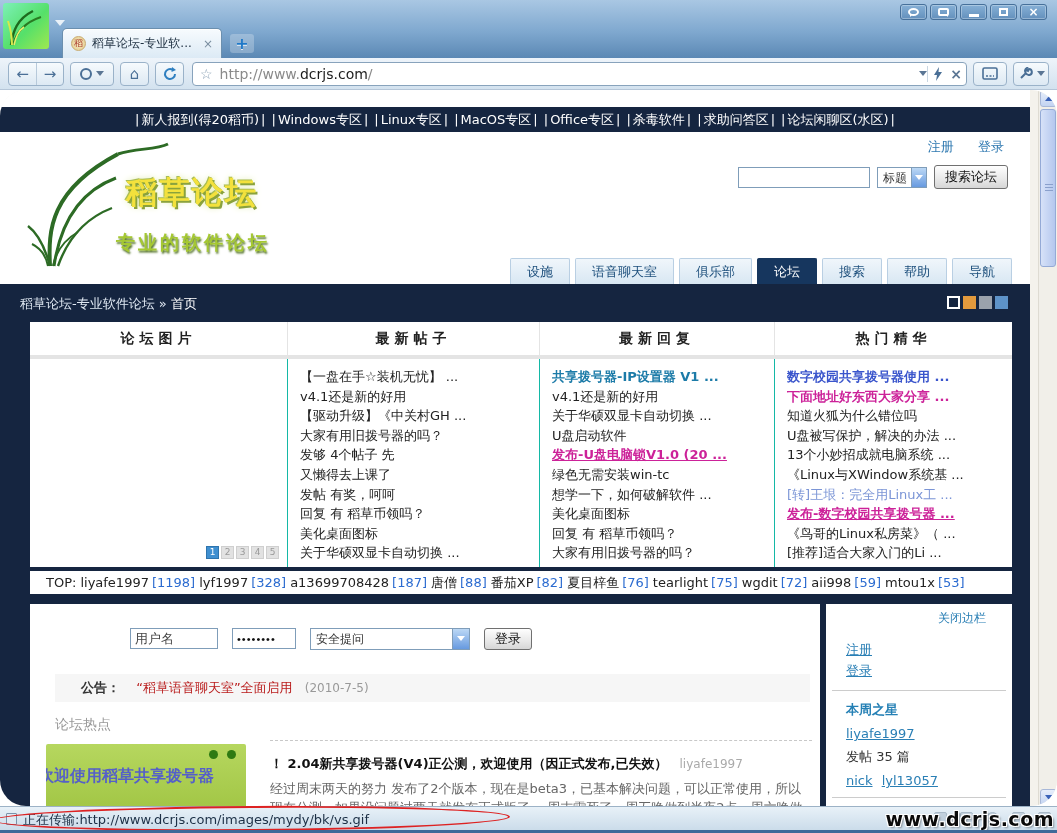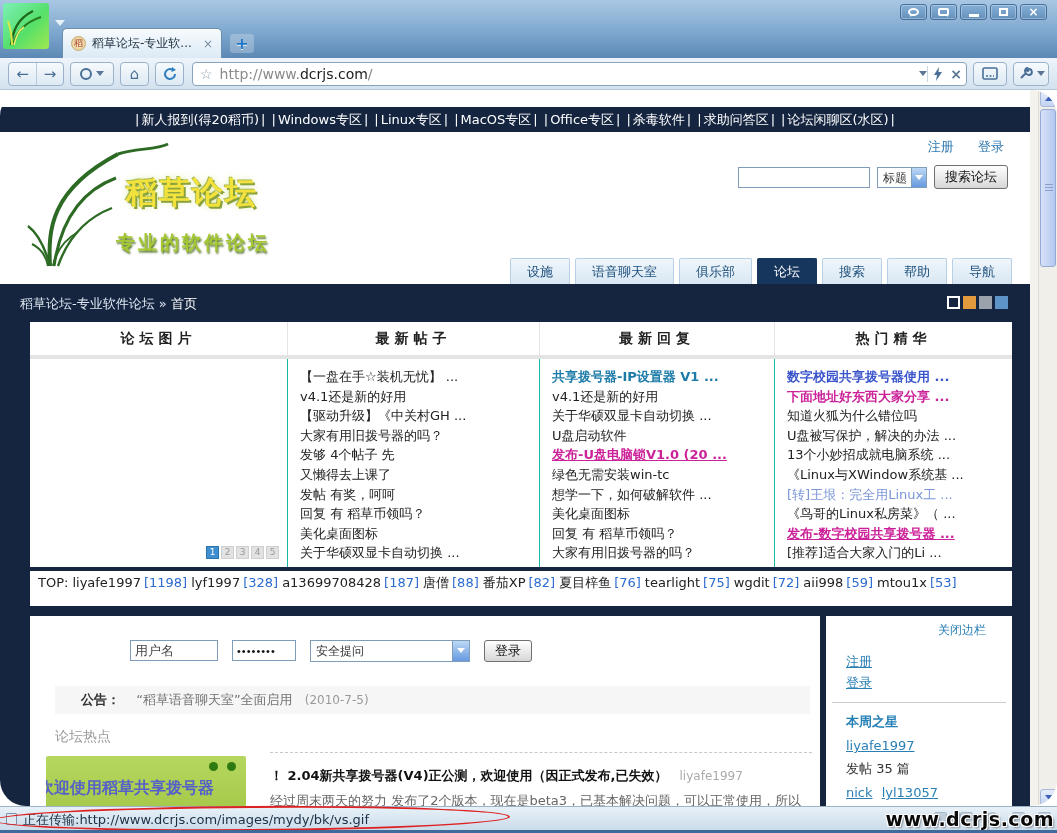--- a/index.html
+++ b/index.html
@@ -112,34 +112,34 @@
   .link-teal { color:#1c7ba8; font-weight:bold; }
   .link-magenta { color:#cc2299; font-weight:bold; }
   .link-magenta-u { color:#cc2299; font-weight:bold; text-decoration:underline; }
   .link-blue { color:#3a55cc; font-weight:bold; }
   .link-peri { color:#7b95d6; }
   .pager { position:absolute; right:8px; bottom:8px; display:flex; gap:2px; }
   .pg { width:13px; height:13px; font-size:9px; display:flex; align-items:center; justify-content:center;
     background:#e2e2e2; border:1px solid #cfcfcf; color:#999; cursor:pointer; }
   .pg.active { background:#3f8fd0; border-color:#2e74ad; color:#fff; }
 
-  .top-strip { margin:4px 18px 0 30px; background:#fff; height:35px; line-height:23px; padding-left:8px;
+  .top-strip { margin:4px 18px 0 30px; background:#fff; height:23px; line-height:23px; padding-left:16px;
     font-size:13px; white-space:nowrap; overflow:hidden; }
   .top-label { color:#222; margin-right:4px; }
   .tu { margin-right:4px; } .tu-name { color:#222; cursor:pointer; } .tu-count { color:#2b6bd0; margin-left:3px; }
 
   .content-row { margin:10px 18px 0 30px; display:flex; gap:6px; height:230px; }
   .main-panel { flex:1; background:#fff; position:relative; }
   .login-row { position:absolute; left:100px; top:24px; display:flex; align-items:center; gap:14px; }
   .inp { height:21px; border:1px solid #7f9db9; font-size:13px; color:#444; padding:0 4px; }
   .inp-user { width:88px; } .inp-pass { width:64px; letter-spacing:1px; font-size:11px; color:#111; }
   .announce { position:absolute; left:25px; right:10px; top:70px; height:28px; background:#f6f6f6;
     line-height:28px; font-size:13px; white-space:nowrap; overflow:hidden; }
   .ann-label { font-weight:bold; color:#333; margin:0 12px 0 26px; }
-  .ann-link { color:#737373; cursor:pointer;margin-top:37px; } .ann-date { color:#999; margin-left:8px; font-size:12px; }
+  .ann-link { color:#b91c1c; cursor:pointer;margin-top:37px; } .ann-date { color:#999; margin-left:8px; font-size:12px; }
   .hot-heading { position:absolute; left:25px; top:112px; font-size:14px; color:#999; }
   .hot-image { position:absolute; left:16px; top:140px; width:200px; height:84px; overflow:hidden;
     background:linear-gradient(#b6d75f,#9cc13e); border-radius:2px; }
   .hi-dot { position:absolute; top:6px; width:9px; height:9px; border-radius:50%; background:#2e7a12; }
   .hi-text { position:absolute; left:-8px; top:22px; font-size:16px; font-weight:bold; color:#5560c8;
     white-space:nowrap; }
   .hot-item { position:absolute; left:240px; right:8px; top:136px; border-top:1px dashed #c8c8c8; padding-top:14px; }
   .hi-title { font-size:13px; font-weight:bold; color:#111; white-space:nowrap; overflow:hidden; }
   .hi-author { color:#aaa; font-size:12px; font-weight:normal; margin-left:12px; }
   .hi-body { margin-top:6px; font-size:13px; color:#666; line-height:19px; }
@@ -385,22 +385,22 @@
               </div>
             <div class="ft-col">
 
             <div class="ft-item link-blue">数字校园共享拨号器使用 ...</div>
                 <div class="ft-item link-magenta">下面地址好东西大家分享 ...</div>
                 <div class="ft-item">知道火狐为什么错位吗</div>
                 <div class="ft-item">U盘被写保护，解决的办法 ...</div>
                 <div class="ft-item">13个小妙招成就电脑系统 ...</div>
                 <div class="ft-item">《Linux与XWindow系统基 ...</div>
                 <div class="ft-item link-peri">[转]王垠：完全用Linux工 ...</div>
+                <div class="ft-item link-magenta-u">发布-数字校园共享拨号器 ...</div>
                 <div class="ft-item">《鸟哥的Linux私房菜》（ ...</div>
-                <div class="ft-item link-magenta-u">发布-数字校园共享拨号器 ...</div>
                 <div class="ft-item">[推荐]适合大家入门的Li ...</div>
               </div>
           </div>
         </div>
 
         <div class="top-strip">
           <span class="top-label">TOP:</span><span><span class="tu"><span class="tu-name">liyafe1997</span><span class="tu-count">[1198]</span></span><span class="tu"><span class="tu-name">lyf1997</span><span class="tu-count">[328]</span></span><span class="tu"><span class="tu-name">a13699708428</span><span class="tu-count">[187]</span></span><span class="tu"><span class="tu-name">唐僧</span><span class="tu-count">[88]</span></span><span class="tu"><span class="tu-name">番茄XP</span><span class="tu-count">[82]</span></span><span class="tu"><span class="tu-name">夏目梓鱼</span><span class="tu-count">[76]</span></span><span class="tu"><span class="tu-name">tearlight</span><span class="tu-count">[75]</span></span><span class="tu"><span class="tu-name">wgdit</span><span class="tu-count">[72]</span></span><span class="tu"><span class="tu-name">aii998</span><span class="tu-count">[59]</span></span><span class="tu"><span class="tu-name">mtou1x</span><span class="tu-count">[53]</span></span></span>
         </div>
 
         <div class="content-row">

